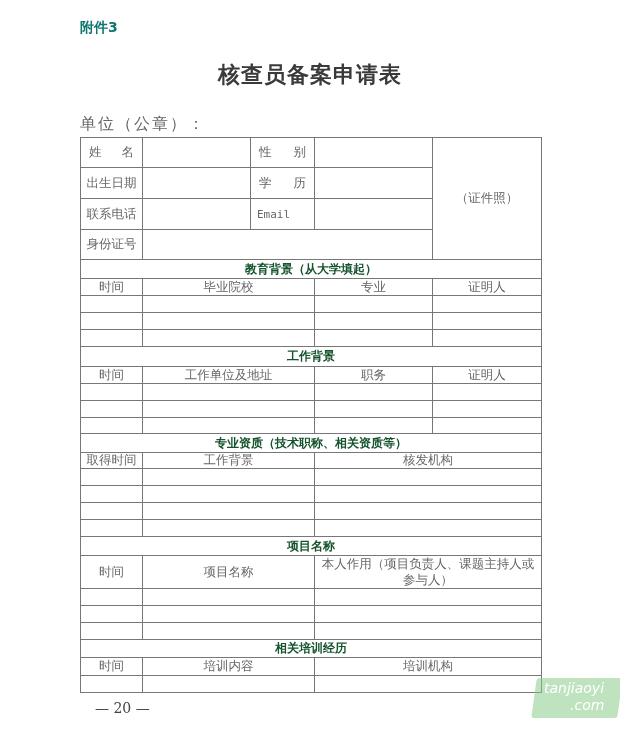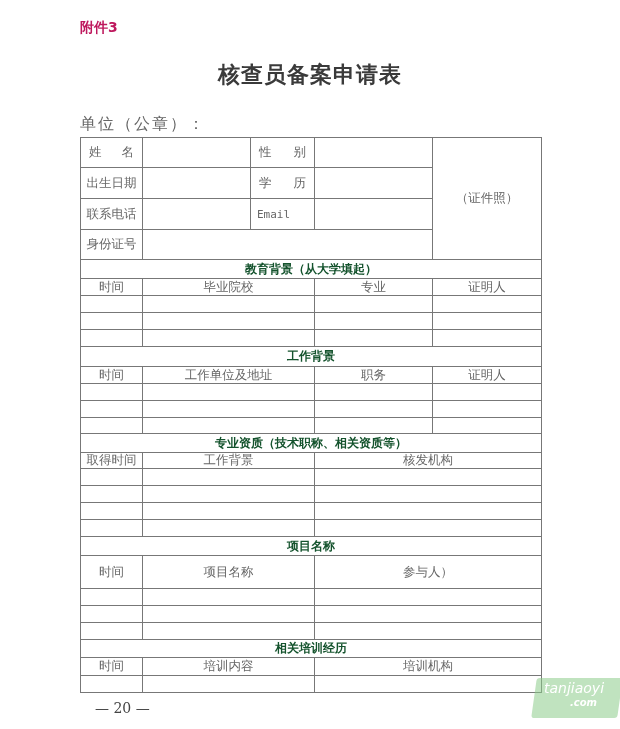--- a/index.html
+++ b/index.html
@@ -1,39 +1,39 @@
 <!DOCTYPE html>
 <html><head>
   <meta charset="utf-8">
   <style>
     html, body { margin: 0; padding: 0; }
     body {
       width: 620px; height: 729px; background: #ffffff; position: relative; overflow: hidden;
       font-family: "DejaVu Serif", "Liberation Serif", serif; color: #555;
     }
-    .attach { position: absolute; left: 80px; top: 19px; font-family: "DejaVu Sans", sans-serif; font-size: 14px; font-weight: bold; color: #be185d; }
+    .attach { position: absolute; left: 80px; top: 19px; font-family: "DejaVu Sans", sans-serif; font-size: 14px; font-weight: bold; color: #0f766e; }
     .title { position: absolute; left: 0; width: 620px; top: 60px; text-align: center; font-size: 22px; font-weight: bold; color: #3a3a3a; letter-spacing: 1px; }
     .unit { position: absolute; left: 80px; top: 114px; font-size: 16px; color: #666; letter-spacing: 2px; }
     .page-num { position: absolute; left: 95px; top: 700px; font-size: 14px; color: #444; }
 
     .cell { position: absolute; box-sizing: border-box; display: flex; align-items: center; justify-content: center; font-size: 12.5px; color: #666; }
     .hl { position: absolute; height: 1px; background: #777; }
     .vl { position: absolute; width: 1px; background: #777; }
     .sec { font-family: "DejaVu Sans", sans-serif; font-weight: bold; color: #14532d; font-size: 12px; text-align: right; }
     .lbl-spread { justify-content: space-between; padding: 0 8px; }
     .lbl-left { justify-content: flex-start; padding-left: 6px; }
     .mono { font-family: "DejaVu Sans Mono", monospace; font-size: 11px; }
     .two-line { flex-direction: column; line-height: 16px; text-align: center; }
 
     .wm { position: absolute; left: 410px; top: 672px; width: 210px; height: 50px; }
     .wm-cn { position: absolute; left: 0; top: 0; font-family: "DejaVu Sans", sans-serif; font-size: 40px; font-weight: bold; letter-spacing: -2px; opacity: 0.55; }
     .wm-cn .c1 { color: #7cc47a; } .wm-cn .c2 { color: #7cc47a; } .wm-cn .c3 { color: #f2a56a; }
     .wm-badge { position: absolute; left: 124px; top: 6px; width: 86px; height: 40px; background: #8ccc8a; opacity: 0.55; transform: skewX(-8deg); border-radius: 3px; }
     .wm-t1 { position: absolute; left: 134px; top: 8px; font-family: "DejaVu Sans", sans-serif; font-style: italic; color: #fff; font-size: 14px; }
-    .wm-t2 { position: absolute; left: 160px; top: 25px; font-family: "DejaVu Sans", sans-serif; font-style: italic; color: #fff; font-size: 10px; font-weight: bold; }
+    .wm-t2 { position: absolute; left: 160px; top: 25px; font-family: "DejaVu Sans", sans-serif; font-style: italic; color: #fff; font-size: 14px; }
   </style>
 </head>
 <body>
 
 <div class="attach">附件3</div>
 <div class="title">核查员备案申请表</div>
 <div class="unit">单位（公章）：</div>
 
 <div>
 
@@ -125,20 +125,21 @@
   <div class="hl" style="left:80px;top:555px;width:462px;"></div>
   <div class="hl" style="left:80px;top:588px;width:462px;"></div>
   <div class="hl" style="left:80px;top:605px;width:462px;"></div>
   <div class="hl" style="left:80px;top:622px;width:462px;"></div>
   <div class="hl" style="left:80px;top:639px;width:462px;"></div>
   <div class="vl" style="left:142px;top:555px;height:84px;"></div>
   <div class="vl" style="left:314px;top:555px;height:84px;"></div>
   <div class="cell" style="left:81px;top:556px;width:61px;height:32px;">时间</div>
   <div class="cell" style="left:143px;top:556px;width:171px;height:32px;">项目名称</div>
   <div class="cell two-line" style="left:315px;top:556px;width:226px;height:32px;">
+    <span>本人作用（项目负责人、课题主持人或</span>
     <span>参与人）</span>
   </div>
 
   <div class="cell sec" style="left:81px;top:640px;width:460px;height:17px;">相关培训经历</div>
   <div class="hl" style="left:80px;top:657px;width:462px;"></div>
   <div class="hl" style="left:80px;top:675px;width:462px;"></div>
   <div class="vl" style="left:142px;top:657px;height:35px;"></div>
   <div class="vl" style="left:314px;top:657px;height:35px;"></div>
   <div class="cell" style="left:81px;top:658px;width:61px;height:17px;">时间</div>
   <div class="cell" style="left:143px;top:658px;width:171px;height:17px;">培训内容</div>

